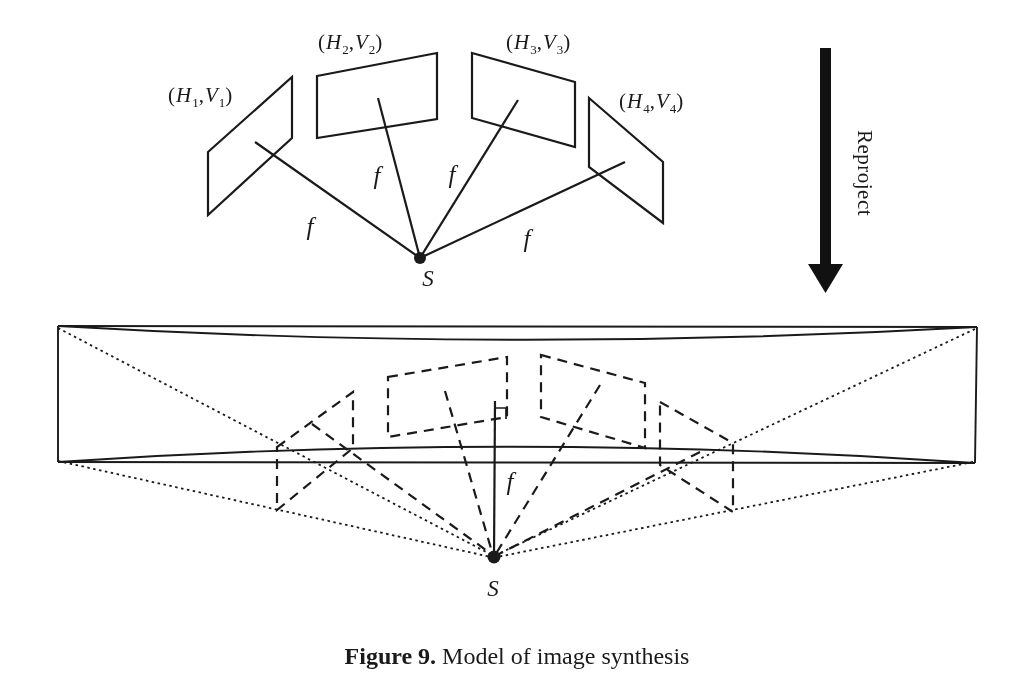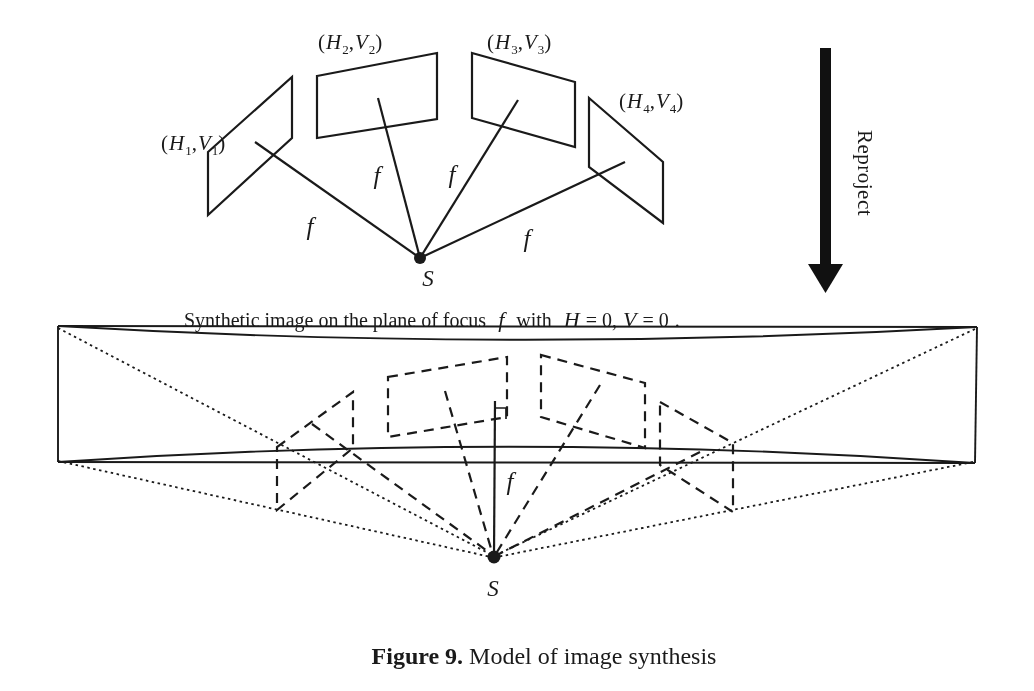--- a/index.html
+++ b/index.html
@@ -22,21 +22,21 @@
   .it{font-style:italic;}
   .plane-label{font-size:21px;letter-spacing:1px;}
   .plane-label sub{font-size:13px;letter-spacing:0;line-height:0;}
   .f-label{font-size:25px;font-style:italic;}
   .s-label{font-size:23px;font-style:italic;}
   .reproject{font-size:21px;transform:translate(-50%,-50%) rotate(90deg);letter-spacing:0.5px;}
   .syn-title{font-size:20px;}
   .syn-title .mvar{font-style:italic;font-size:22px;}
   .syn-title .gap-s{margin-left:6px;}
   .syn-title .gap-m{margin-left:12px;}
-  .caption{font-size:24px;left:50%;transform:translateX(-50%);margin-left:27px;}
+  .caption{font-size:24px;left:50%;transform:translateX(-50%);}
   .caption .cap-b{font-weight:bold;}
 </style>
 </head>
 <body>
 
 <div class="stage">
 
   <svg width="1034" height="691" viewBox="0 0 1034 691">
 
     <g>
@@ -81,45 +81,42 @@
       <line class="dashed" x1="445" y1="391" x2="492" y2="552"></line>
       <line class="dashed" x1="600" y1="385" x2="497" y2="552"></line>
       <line class="dashed" x1="700" y1="452" x2="499" y2="554"></line>
 
       <line class="solid" x1="495" y1="401" x2="494" y2="556"></line>
       <path class="thin" d="M495,408 L506,408 L506,419"></path>
       <circle class="dotfill" cx="494" cy="557" r="6.5"></circle>
     </g>
   </svg>
 
-  <div class="lbl plane-label" style="left:161px;top:84px;margin-top:48px;">
+  <div class="lbl plane-label" style="left:168px;top:84px;">
     <span>(</span><span class="it">H</span><sub>1</sub><span>,</span><span class="it">V</span><sub>1</sub><span>)</span>
   </div>
   <div class="lbl plane-label" style="left:318px;top:31px;">
     <span>(</span><span class="it">H</span><sub>2</sub><span>,</span><span class="it">V</span><sub>2</sub><span>)</span>
   </div>
-  <div class="lbl plane-label" style="left:487px;top:31px;">
+  <div class="lbl plane-label" style="left:506px;top:31px;">
     <span>(</span><span class="it">H</span><sub>3</sub><span>,</span><span class="it">V</span><sub>3</sub><span>)</span>
   </div>
   <div class="lbl plane-label" style="left:619px;top:90px;">
     <span>(</span><span class="it">H</span><sub>4</sub><span>,</span><span class="it">V</span><sub>4</sub><span>)</span>
   </div>
 
   <div class="lbl f-label center" style="left:310px;top:227px;">f</div>
   <div class="lbl f-label center" style="left:377px;top:176px;">f</div>
   <div class="lbl f-label center" style="left:452px;top:175px;">f</div>
   <div class="lbl f-label center" style="left:527px;top:239px;">f</div>
 
   <div class="lbl s-label center" style="left:428px;top:279px;">S</div>
 
   <div class="lbl reproject" style="left:864px;top:173px;">Reproject</div>
 
-  <div class="lbl syn-title" style="left:184px;top:308px;">
-    <span>Synthetic image on the plane of focus</span><span class="mvar gap-m">f</span><span class="gap-m">with</span><span class="mvar gap-m">H</span><span class="gap-s">= 0,</span><span class="mvar gap-s">V</span><span class="gap-s">= 0</span><span class="gap-s">.</span>
-  </div>
 
   <div class="lbl f-label center" style="left:510px;top:482px;">f</div>
   <div class="lbl s-label center" style="left:493px;top:589px;">S</div>
 
   <div class="lbl caption" style="top:643px;">
     <span class="cap-b">Figure 9.</span>
     <span>Model of image synthesis</span>
   </div>
 
 </div>

